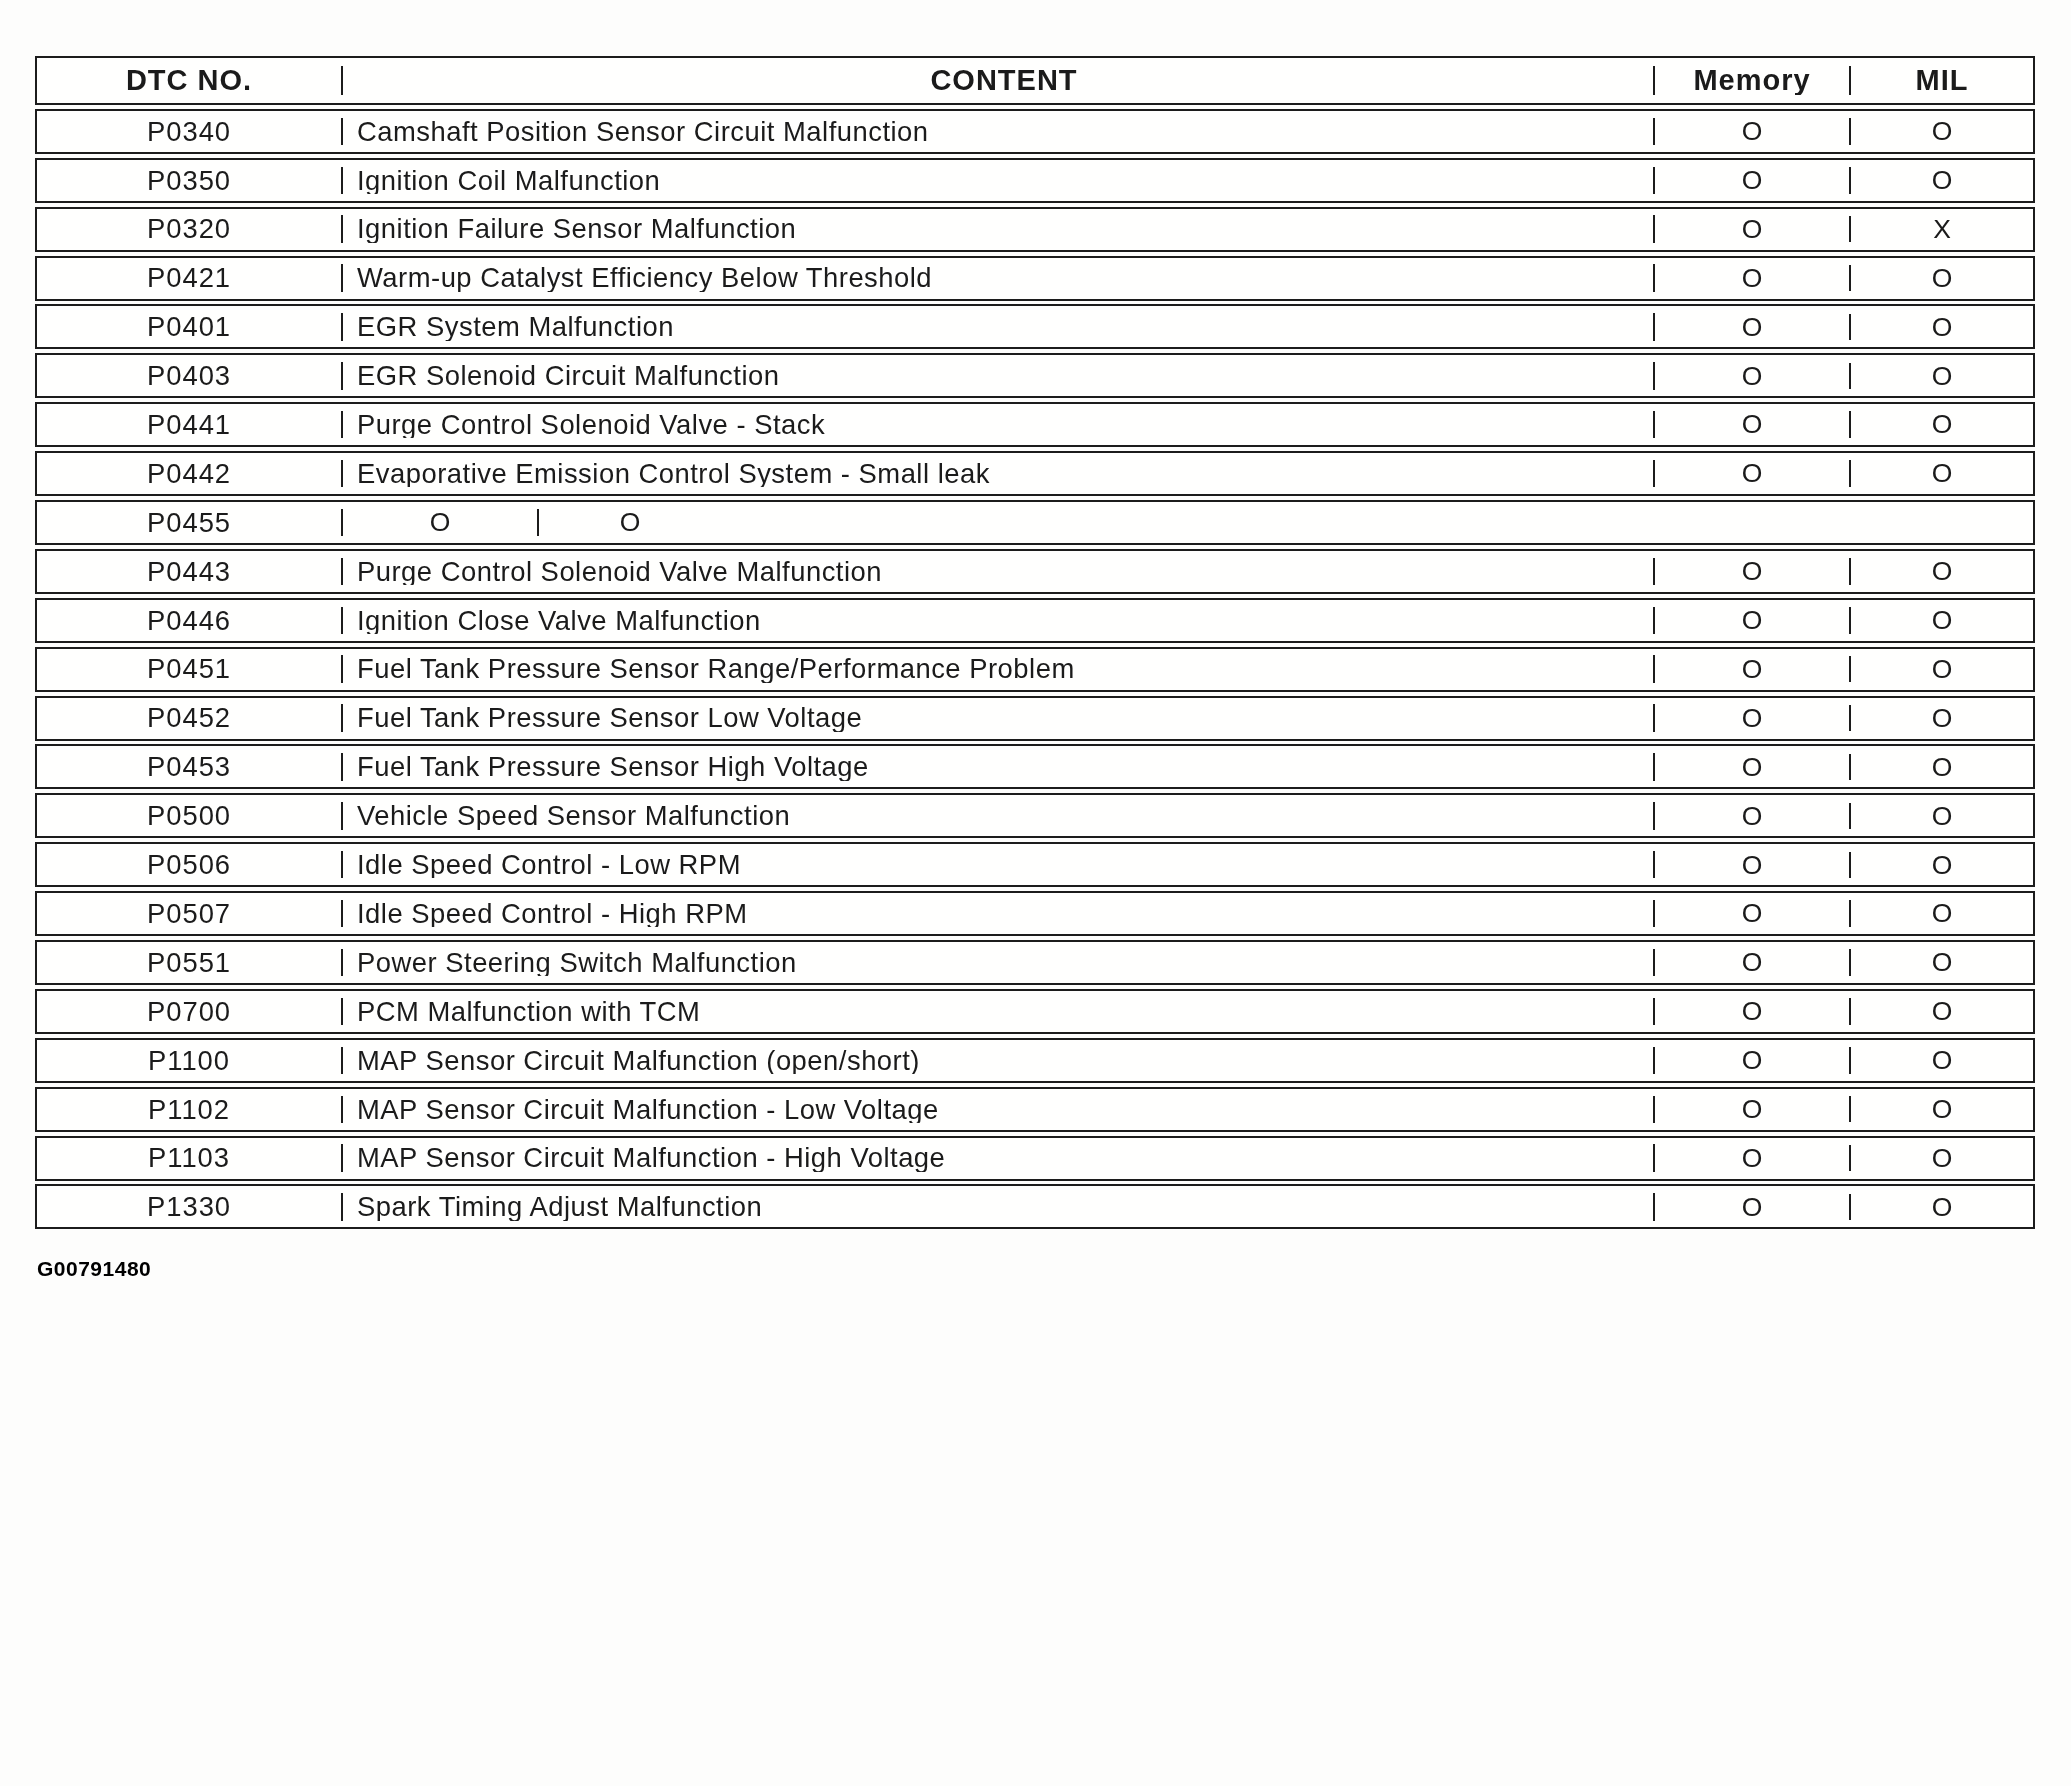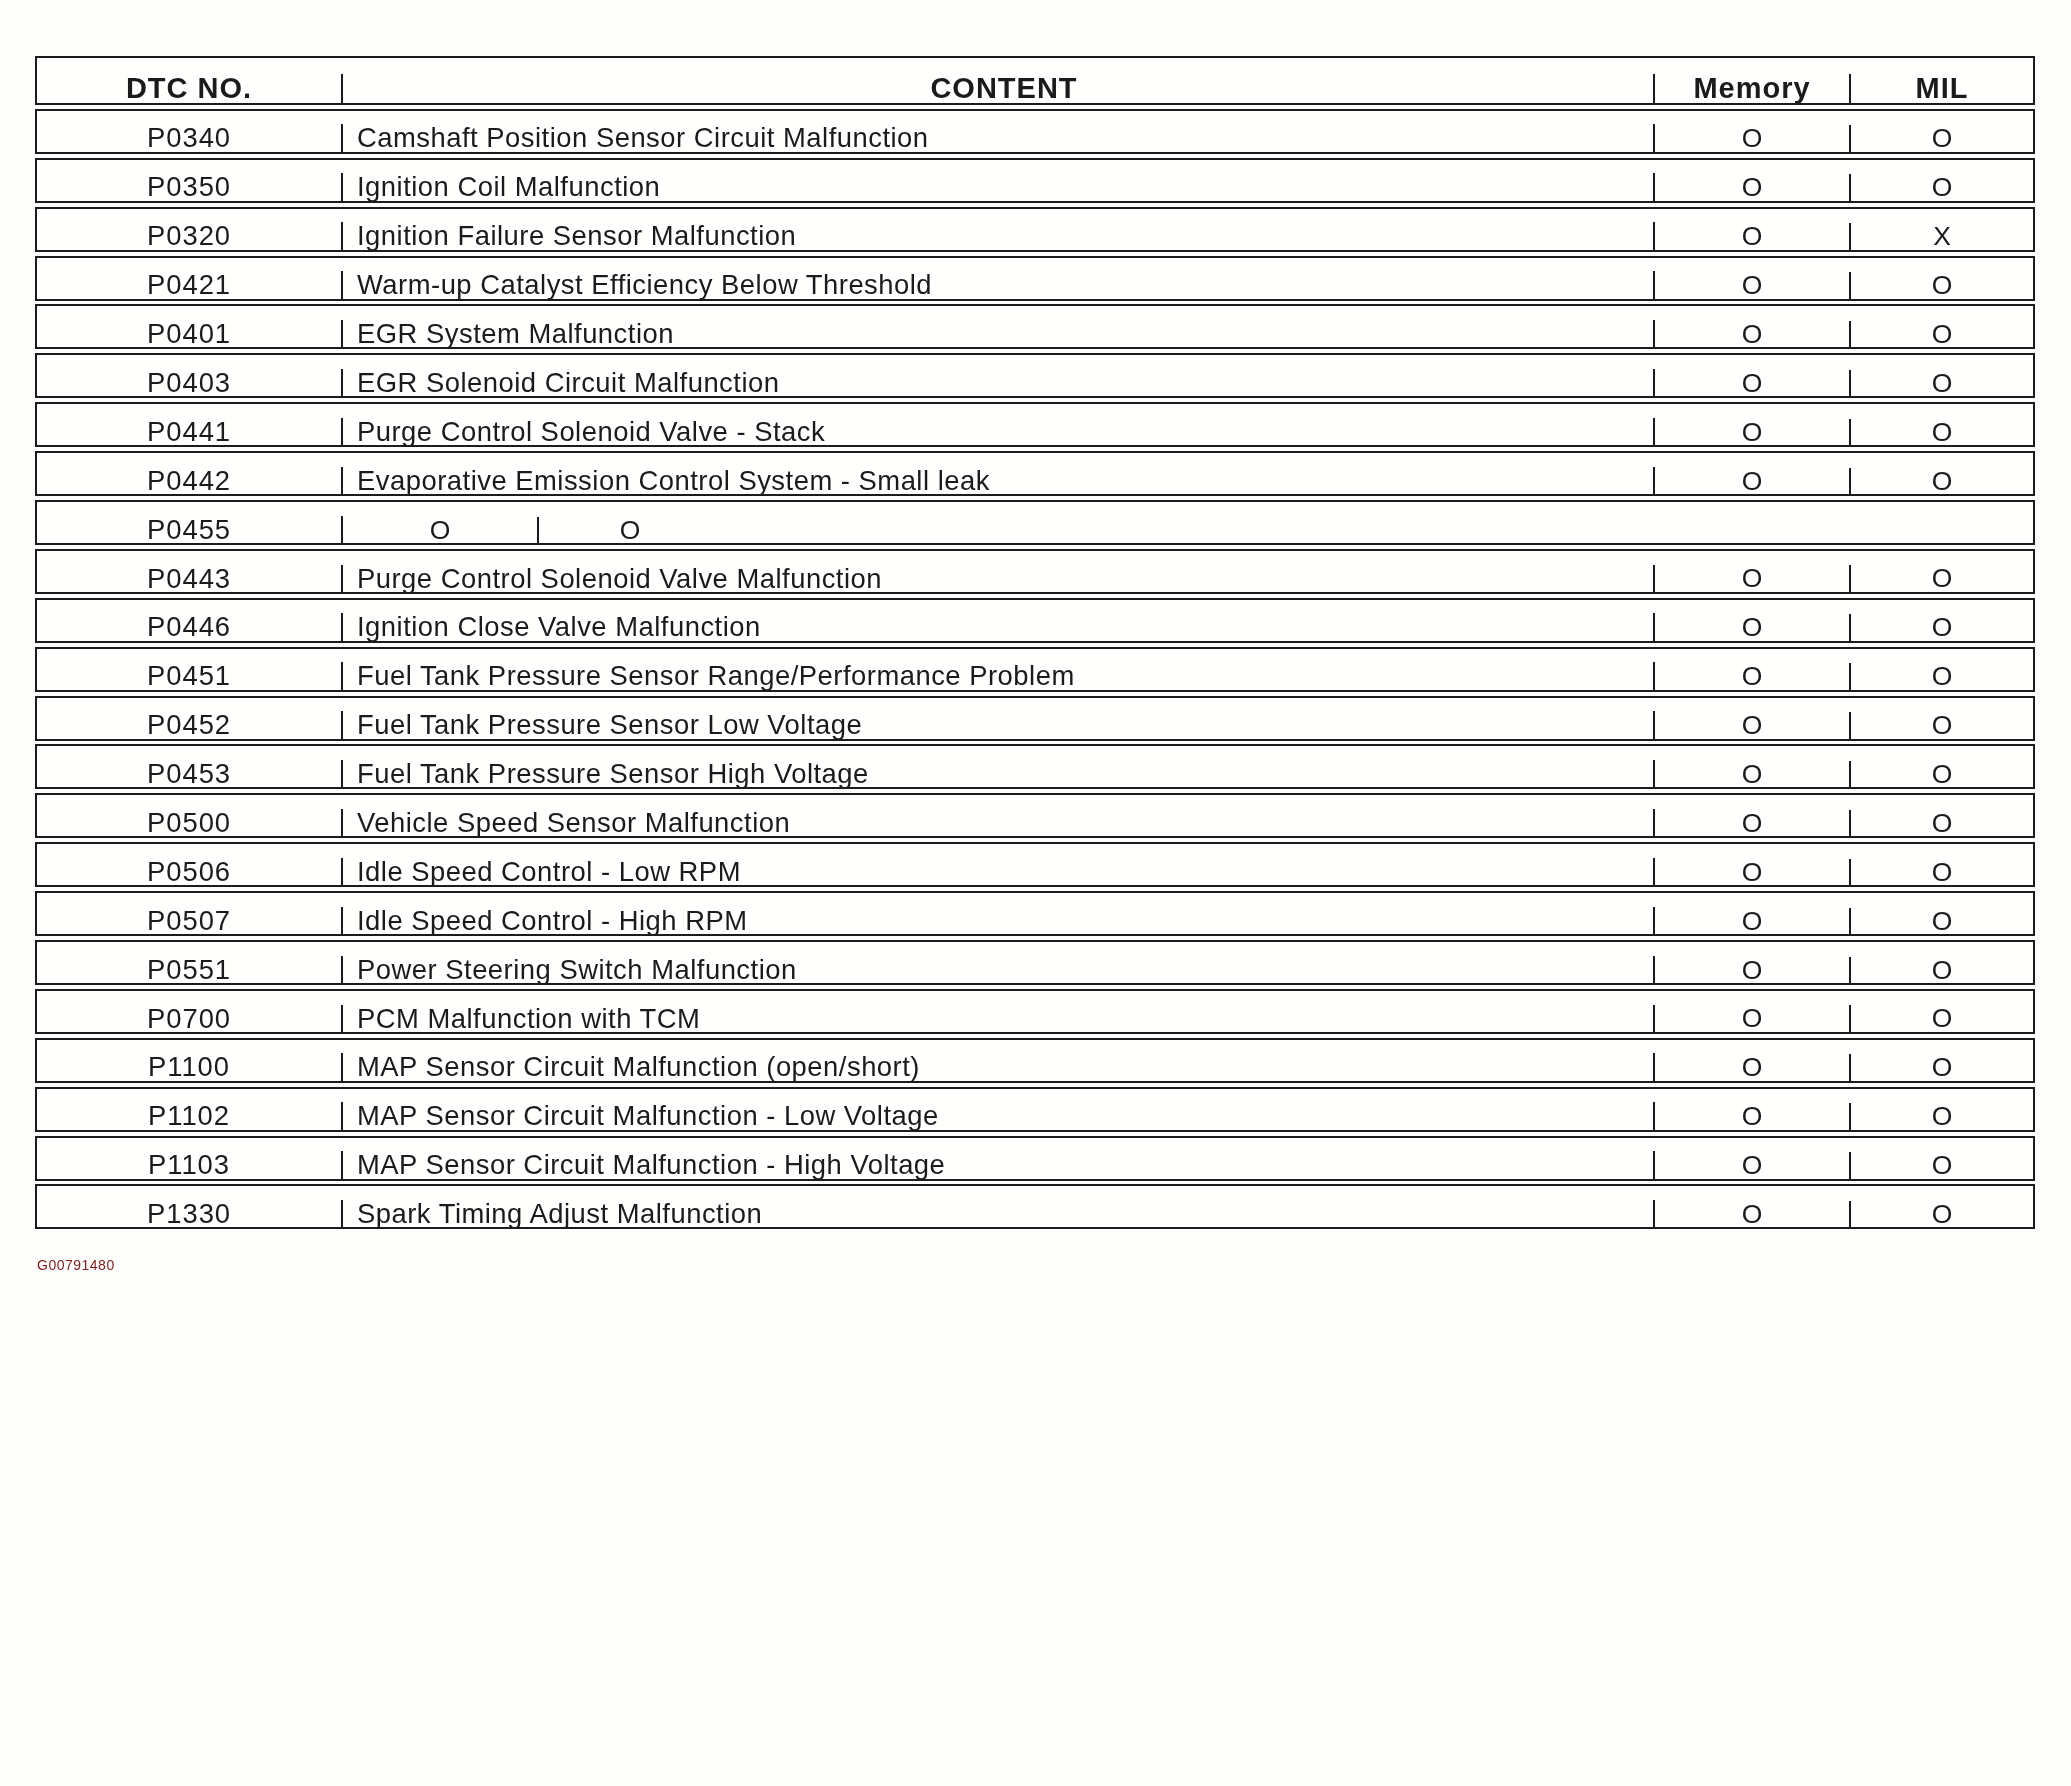--- a/index.html
+++ b/index.html
@@ -22,21 +22,21 @@
     top: 56px;
     width: 2000px;
   }
   .row {
     display: flex;
     box-sizing: border-box;
     border: 2.9px solid #1c1c1c;
     height: 45px;
     margin-top: 3.9px;
     background: #fffffe;
-    align-items: flex-end;
+    align-items: center;
   }
   .row.header {
     margin-top: 0;
     height: 49px;
     border-width: 2.9px;
   }
   .cell {
     display: flex;
     align-items: center;
     box-sizing: border-box;
@@ -78,24 +78,24 @@
     justify-content: center;
     padding-left: 12px;
   }
   .flag {
     font-size: 26.5px;
   }
   .figure-id {
     position: absolute;
     left: 37px;
     top: 1257px;
-    font-size: 14px;
-    font-weight: normal;
+    font-size: 21px;
+    font-weight: bold;
     letter-spacing: 0.5px;
-    color: #7f1d1d;
+    color: #000000;
   }
 </style>
 </head>
 <body>
 
 <div class="page">
 
   <div class="dtc-table">
 
     <div class="row header">

